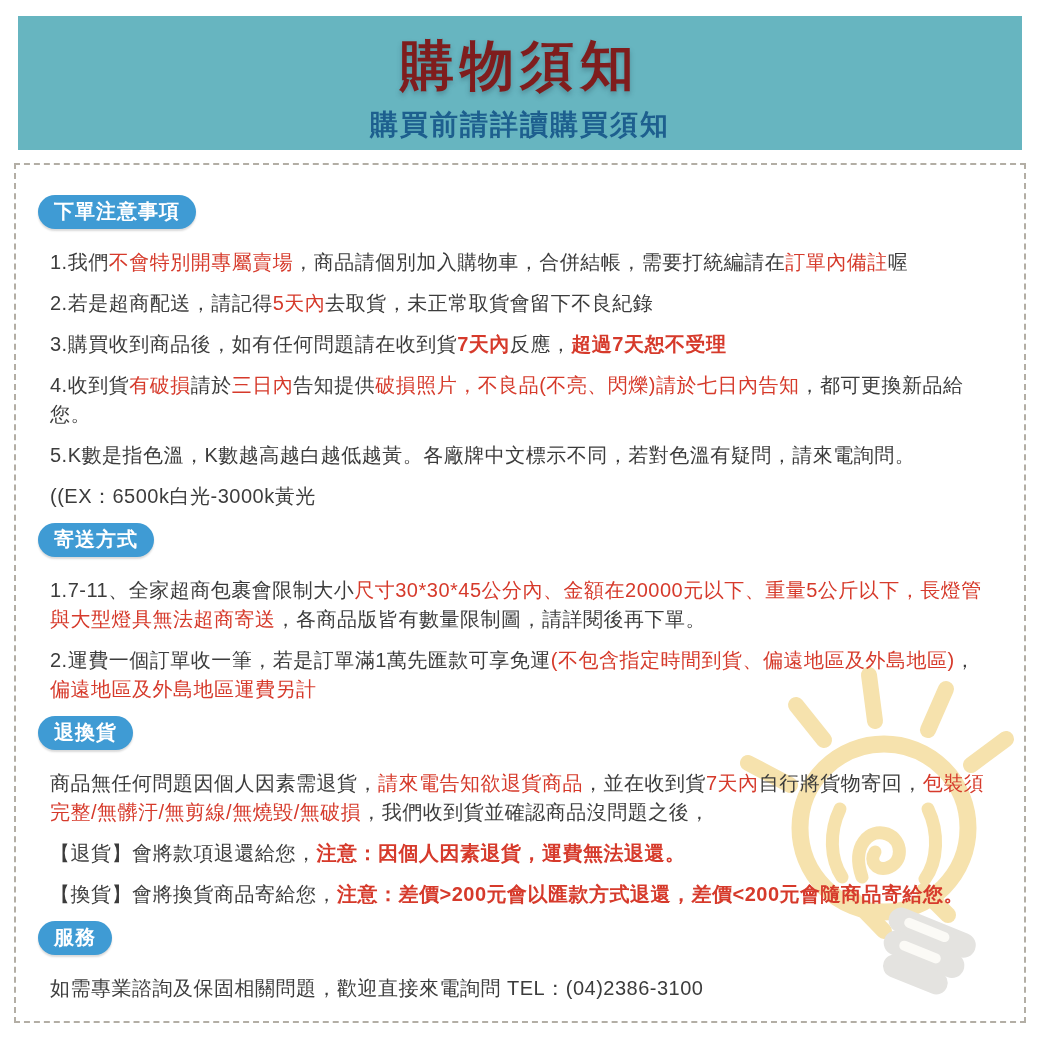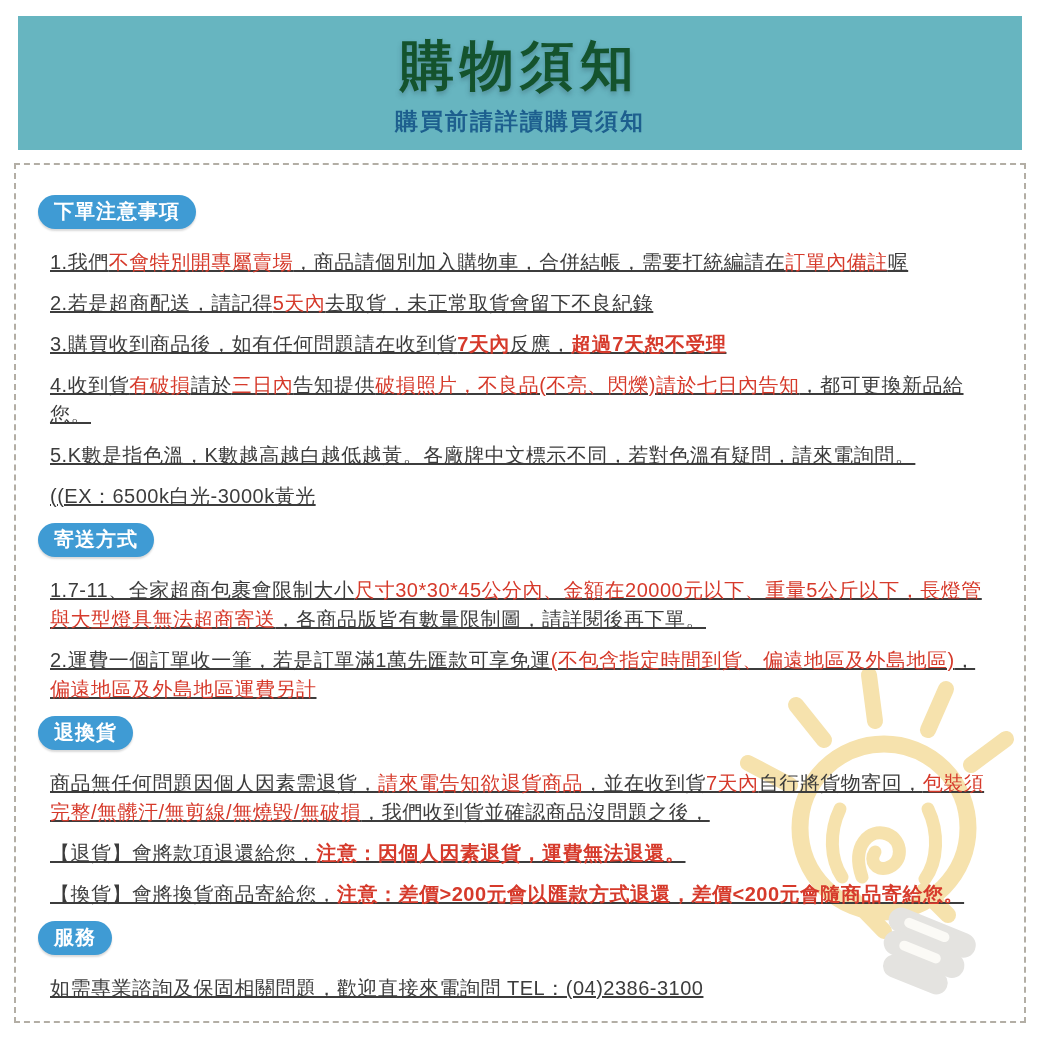--- a/index.html
+++ b/index.html
@@ -27,40 +27,39 @@
     height:134px;
     background:var(--teal);
     text-align:center;
     padding-top:22px;
   }
   .banner h1{
     margin:0;
     font-size:54px;
     line-height:1.0;
     font-weight:700;
-    color:#14532d;
+    color:#7f1d1d;
     letter-spacing:6px;
     text-shadow:0 3px 5px rgba(40,70,80,.35);
   }
   .banner .subtitle{
     margin-top:14px;
-    font-size:23px;
+    font-size:28px;
     font-weight:700;
     letter-spacing:2px;
     color:var(--subtitle-blue);
   }
   
   .content-box{
     position:relative;
     margin:13px 14px 0 14px;
     height:860px;
     border:2px dashed var(--border-gray);
     background:transparent;
     padding:30px 22px 0 22px;
-    text-decoration:underline;
   }
   .sections, .agreement{ position:relative; z-index:1; }
   .notice-section{ margin:0 0 12px 0; }
   .badge{
     display:inline-block;
     background:var(--badge-blue);
     color:#ffffff;
     font-size:20px;
     font-weight:700;
     letter-spacing:1px;

